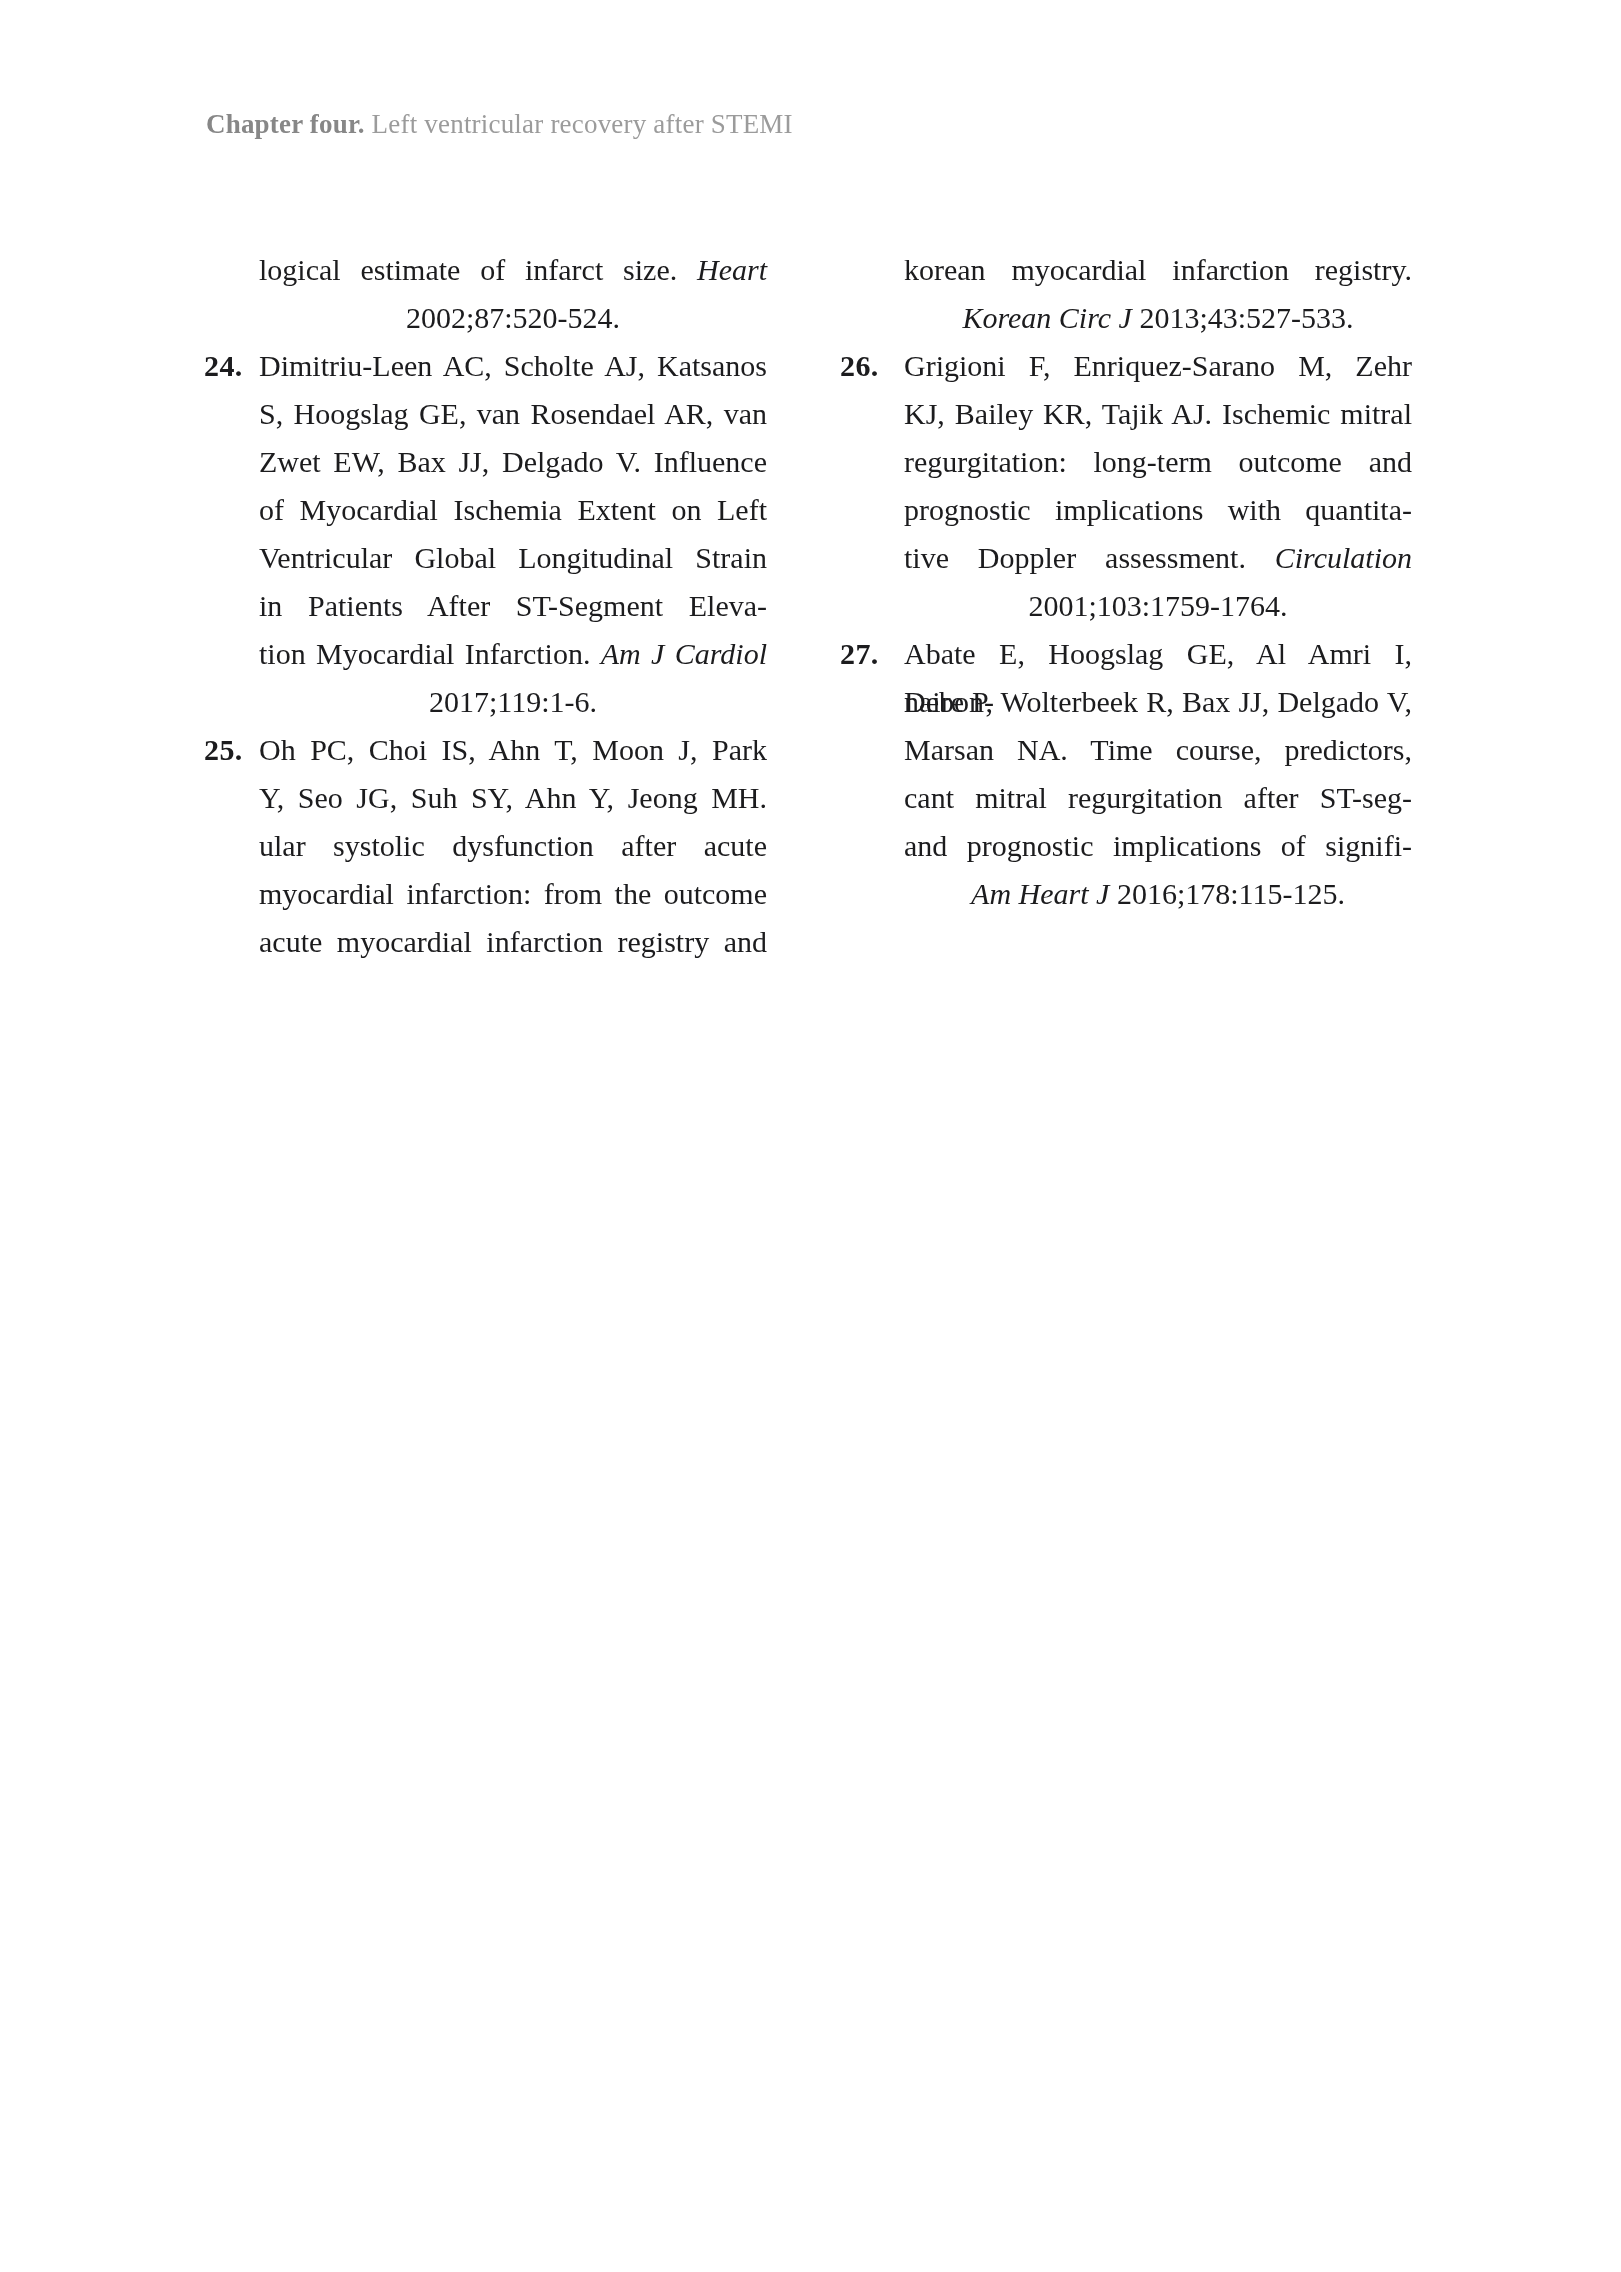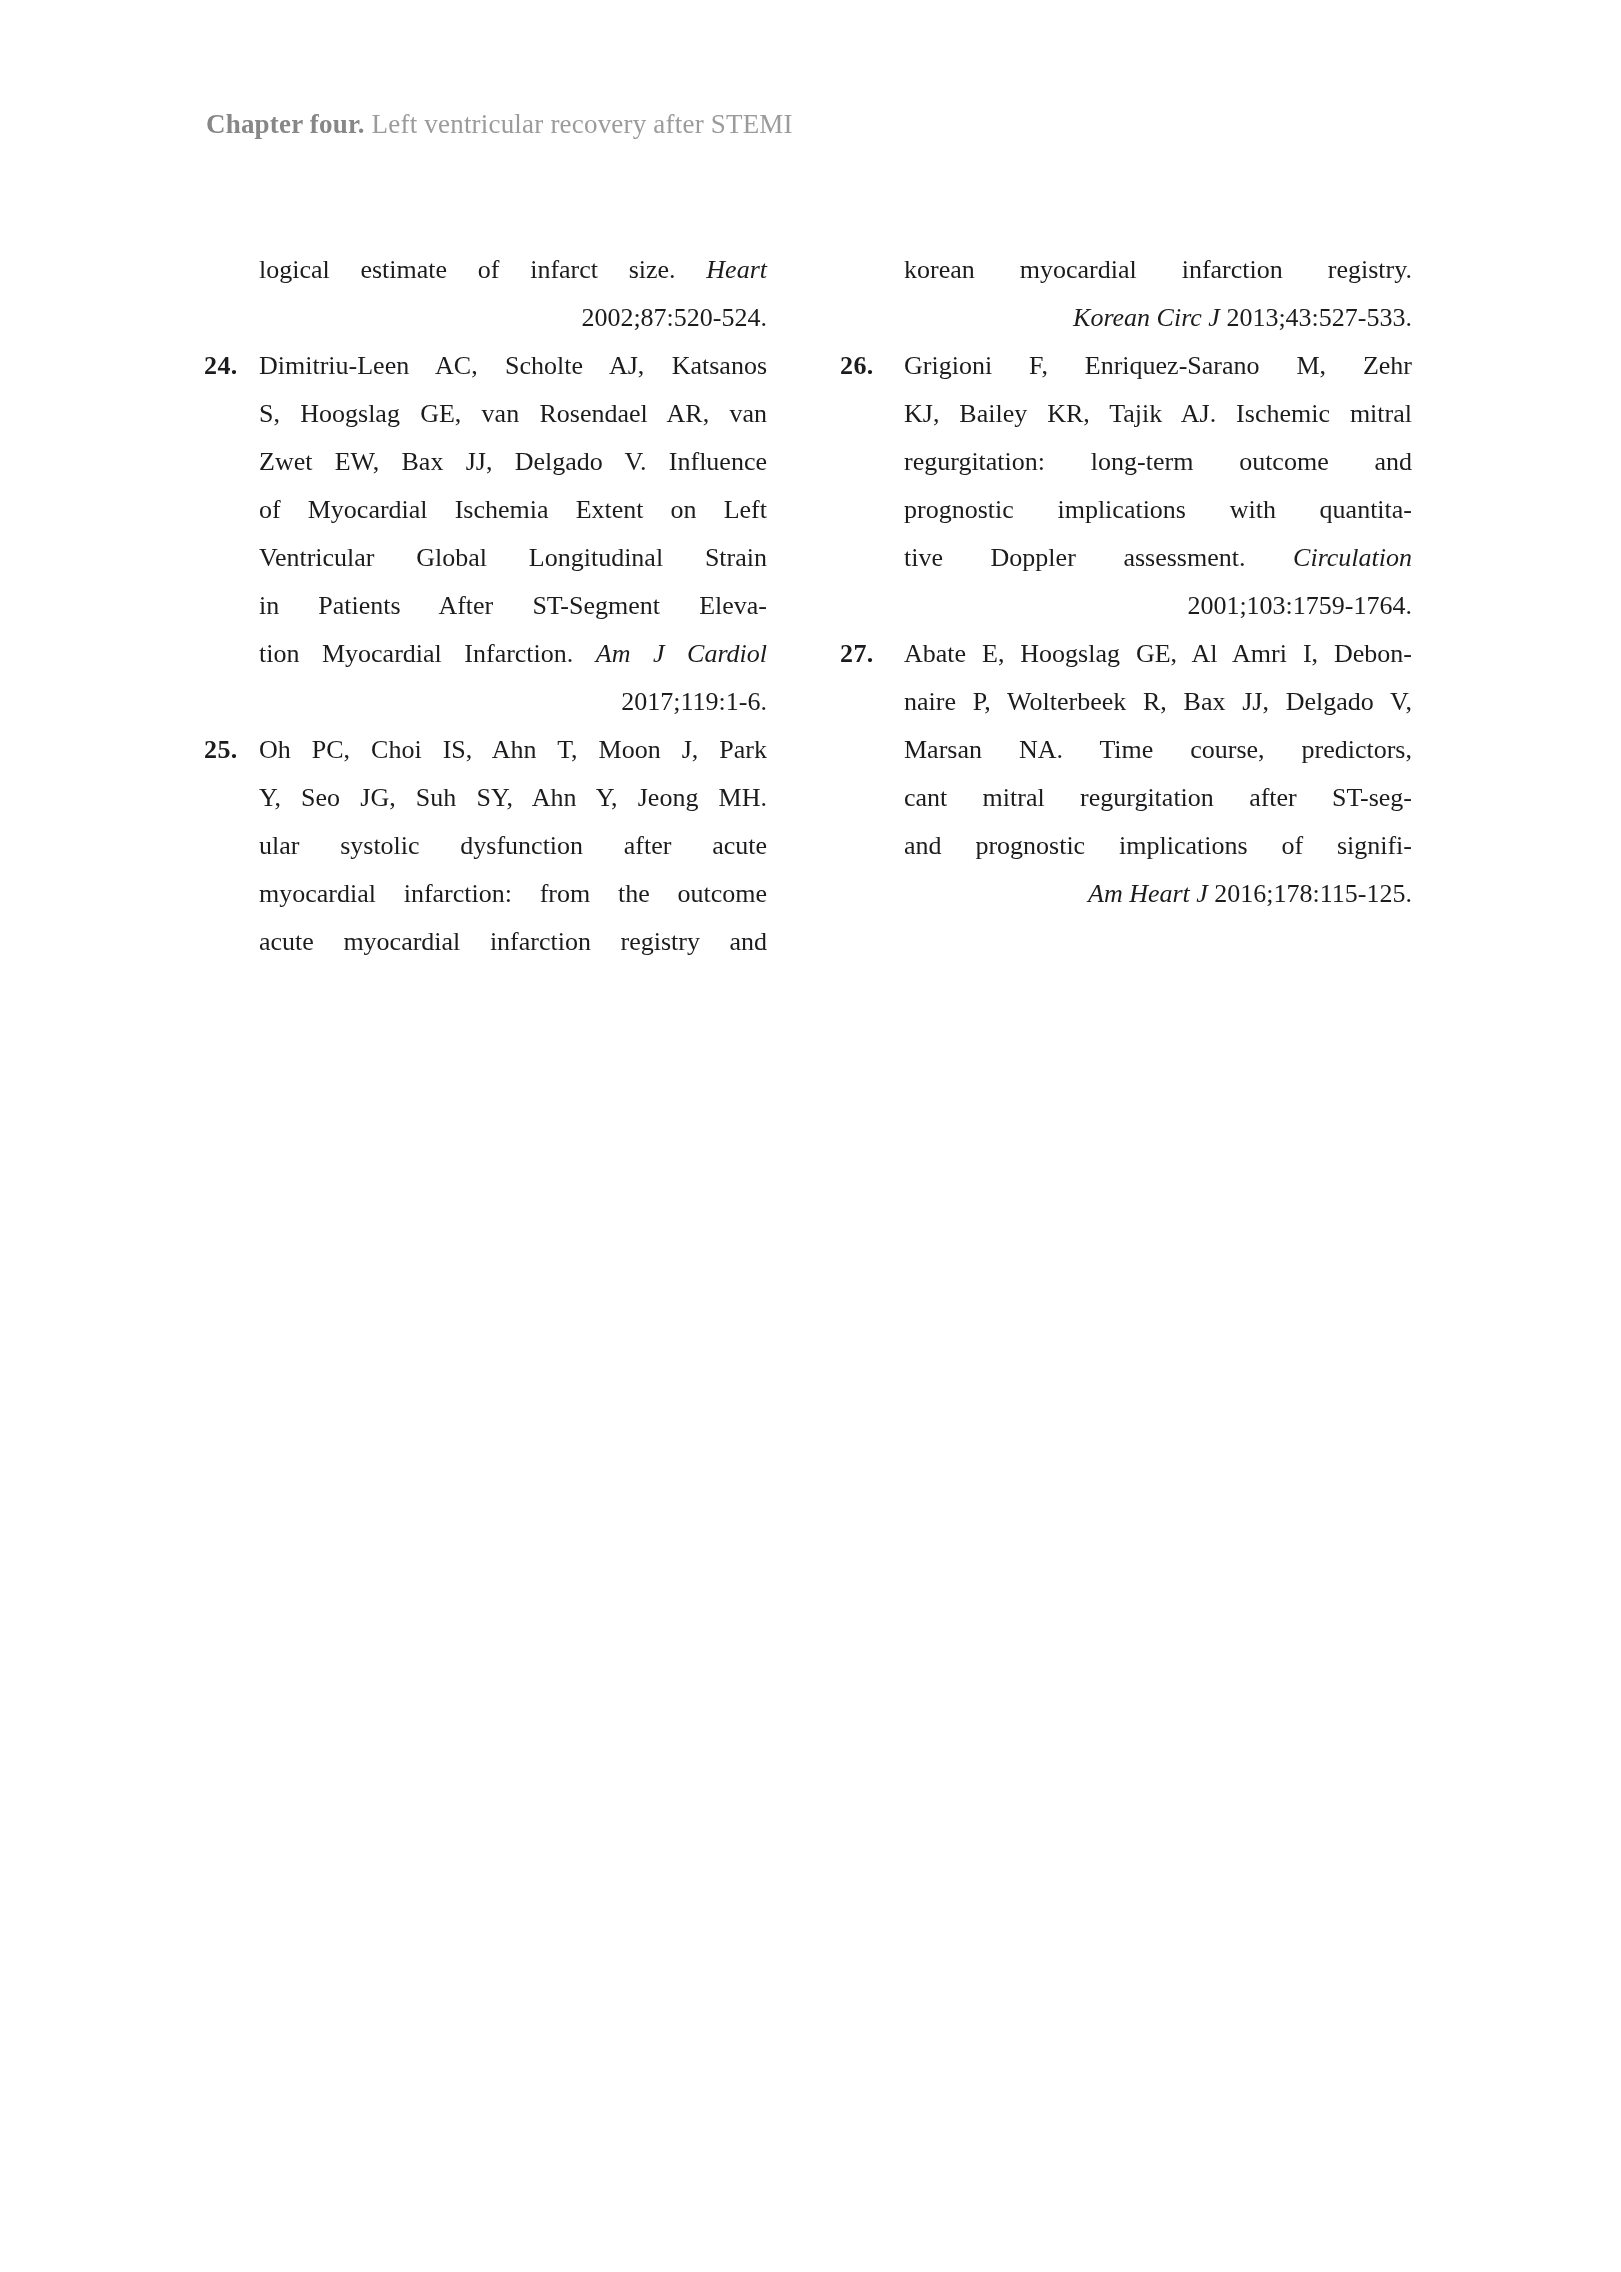--- a/index.html
+++ b/index.html
@@ -30,30 +30,30 @@
   }
   .running-header .title {
     color: #9b9b9b;
     font-weight: 400;
   }
   .ref-column {
     position: absolute;
     top: 246px;
     width: 508px;
     color: #1c1c1e;
-    font-size: 26px;
+    font-size: 30px;
   }
   .ref-column.col1 { left: 259px; }
   .ref-column.col2 { left: 904px; }
   .line {
     position: relative;
     height: 48px;
     line-height: 48px;
     white-space: nowrap;
-    text-align: right;
+    text-align: center;
   }
   .line.j {
     white-space: normal;
     text-align: justify;
     text-align-last: justify;
   }
   .refnum {
     position: absolute;
     top: 0;
     font-weight: 700;

